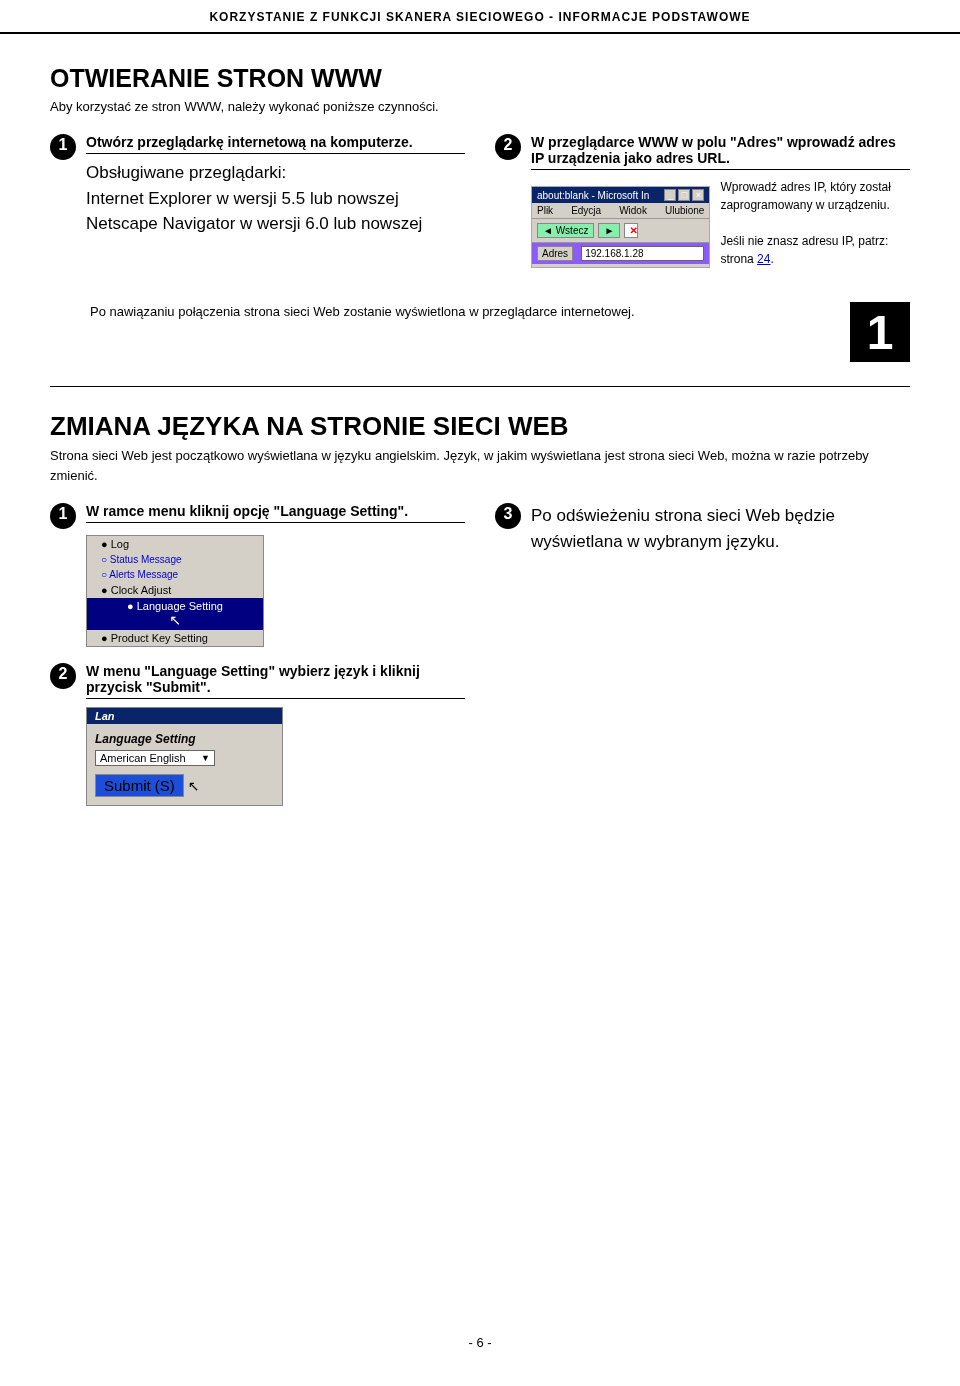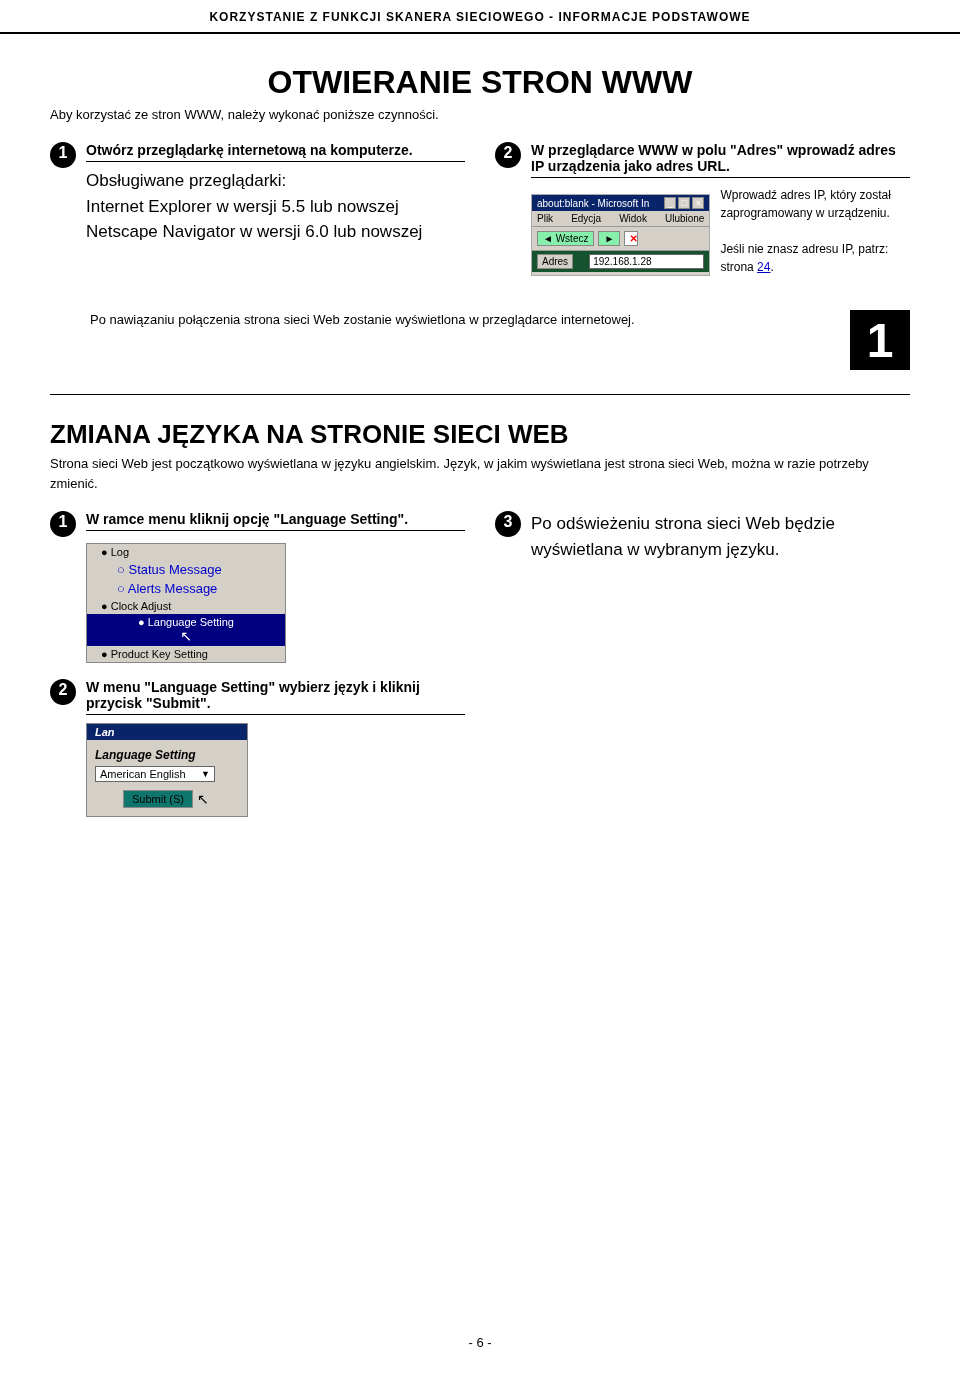--- a/index.html
+++ b/index.html
@@ -21,24 +21,23 @@
       font-weight: bold;
       letter-spacing: 1px;
     }
 
     .page-content {
       padding: 30px 50px 40px;
     }
 
     
     .section-title {
-      font-size: 32px;
+      font-size: 25px;
       font-weight: bold;
       margin-bottom: 6px;
-      text-align: center;
     }
     .section-subtitle {
       font-size: 13px;
       margin-bottom: 20px;
     }
 
     .two-col {
       display: flex;
       gap: 30px;
       margin-bottom: 20px;
@@ -132,22 +131,22 @@
     .nav-btn {
       background: #86efac;
       border: 1px solid #888;
       padding: 1px 5px;
       font-size: 10px;
     }
     .browser-address-bar {
       display: flex;
       align-items: flex-end;
       padding: 3px 5px;
-      gap: 16px;
-      background: #14532d;
+      gap: 8px;
+      background: #8b5cf6;
     }
     .addr-label {
       font-size: 10px;
       background: #d4d0c8;
       border: 1px solid #888;
       padding: 1px 4px;
     }
     .addr-input {
       flex: 1;
       border: 1px solid #666;
@@ -205,38 +204,38 @@
       display: flex;
       gap: 30px;
     }
 
     .col-bottom-left { flex: 1; }
     .col-bottom-right { flex: 1; }
 
     
     .menu-screenshot {
       border: 1px solid #888;
-      width: 200px;
+      width: 178px;
       margin-top: 12px;
       background: #d4d0c8;
       font-size: 11px;
     }
     .menu-item {
       padding: 2px 10px;
       cursor: default;
       font-size: 11px;
     }
     .menu-item.bullet { padding-left: 14px; }
-    .menu-item.sub-bullet { padding-left: 30px; font-size: 13px; color: #0000cc; }
+    .menu-item.sub-bullet { padding-left: 14px; font-size: 10px; color: #0000cc; }
     .menu-item.highlighted { background: #000080; color: #fff; flex-direction: column; }
 
     
     .lang-screenshot {
       border: 1px solid #888;
-      width: 162px;
+      width: 197px;
       margin-top: 8px;
       background: #d4d0c8;
       font-size: 11px;
       padding: 0;
     }
     .lang-header {
       background: #0a246a;
       color: #fff;
       padding: 2px 8px;
       font-size: 11px;
@@ -262,24 +261,23 @@
       display: flex;
       align-items: center;
       justify-content: space-between;
       margin-bottom: 8px;
     }
     .lang-select-arrow {
       font-size: 9px;
     }
     .lang-submit {
       border: 1px solid #888;
-      background: #0f766e;
+      background: #1d4ed8;
       padding: 2px 8px;
-      font-size: 11px;
-      margin-left: 28px;
+      font-size: 15px;
     }
     .cursor-arrow {
       display: inline-block;
       font-size: 14px;
       margin-left: 4px;
     }
 
     .page-footer {
       text-align: center;
       padding: 16px;

